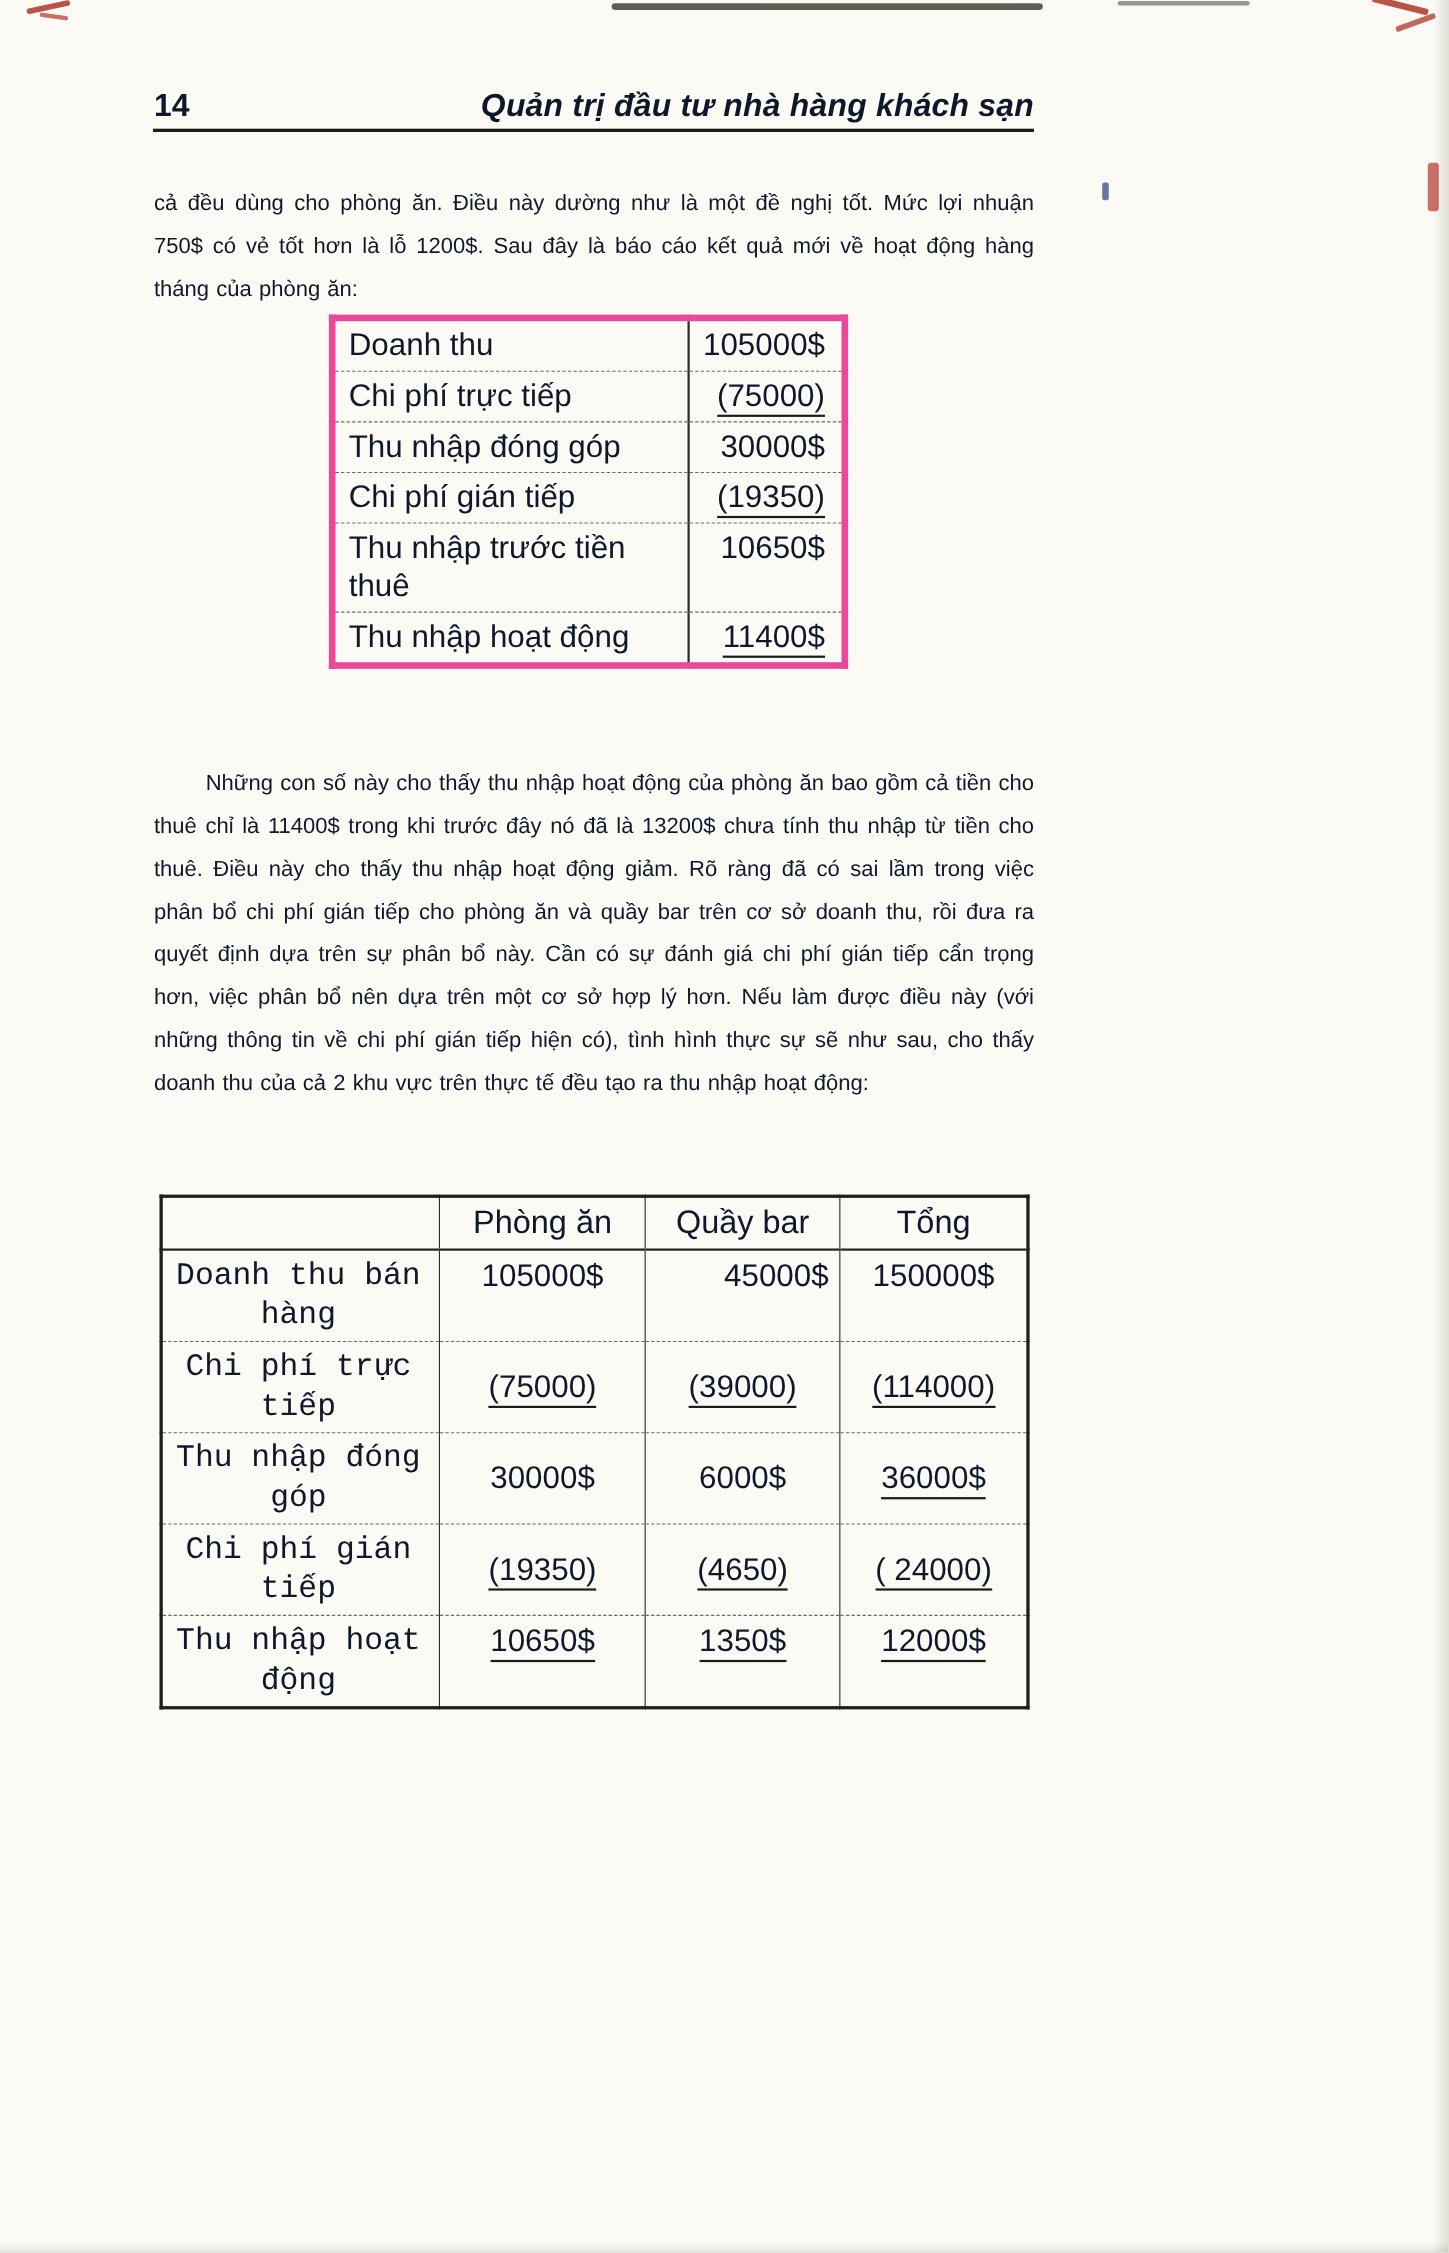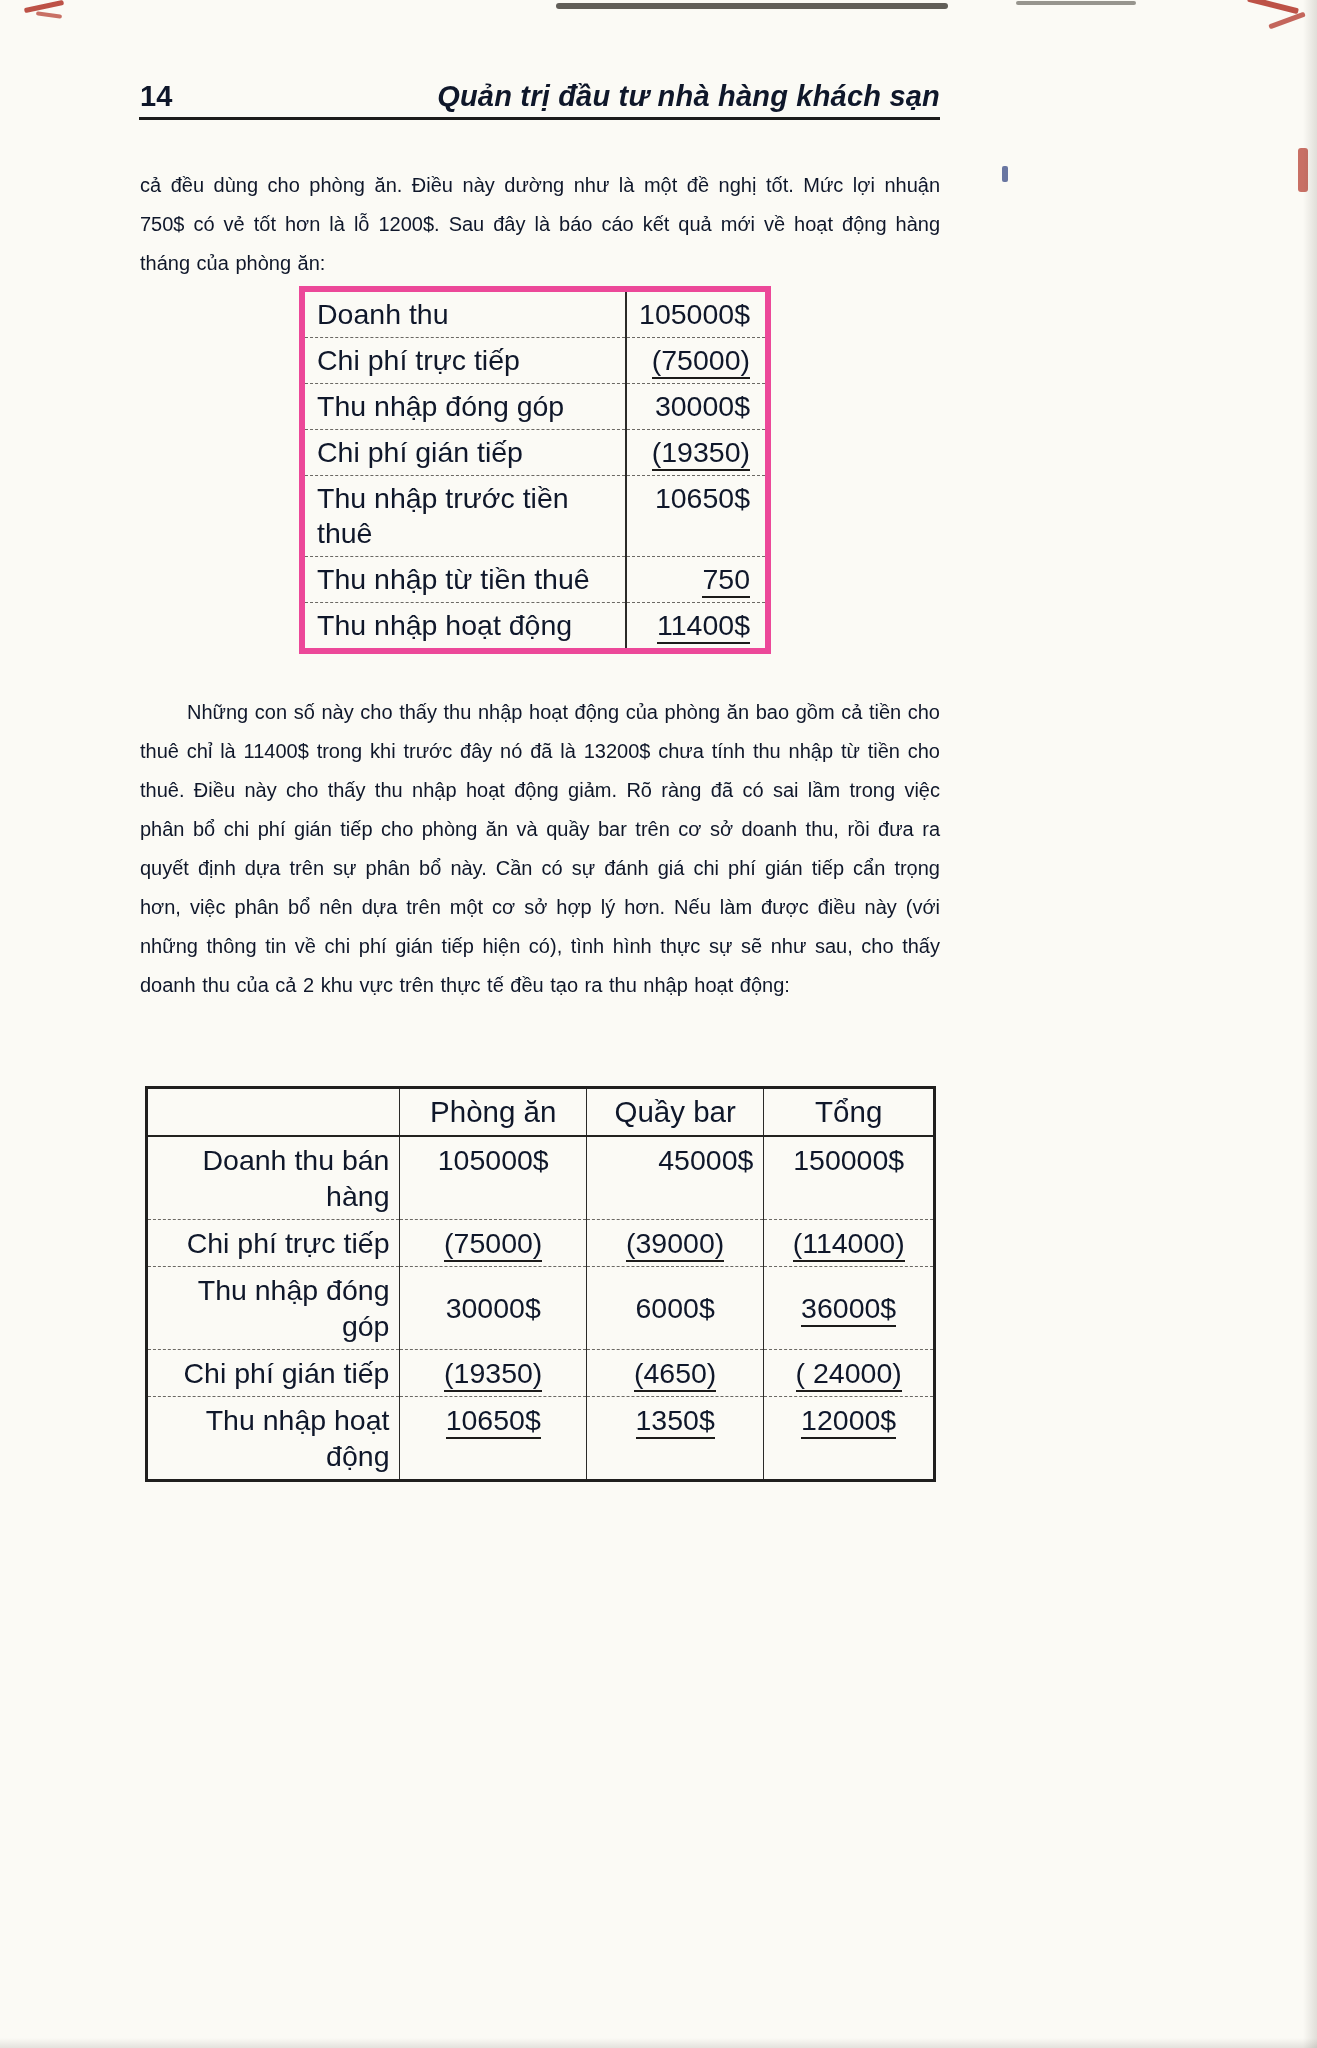--- a/index.html
+++ b/index.html
@@ -46,21 +46,21 @@
   .t1 tr + tr td { border-top:1.7px dashed #6b6964; }
 
   
   .t2 {
     position:absolute; top:1086px; left:145px; width:791px;
     border:3px solid #201f1e;
     font-size:28.5px;
   }
   .t2 th, .t2 td { padding:5px 10px; line-height:36px; }
   .t2 th { font-weight:normal; font-size:29.5px; text-align:center; border-bottom:2.4px solid #23221f; }
-  .t2 td.lbl { width:237px; text-align:right; padding-left:5px; }
+  .t2 td.lbl { width:237px; text-align:center; padding-left:5px;font-family:Liberation Mono, monospace; }
   .t2 td.num { text-align:center; }
   .t2 th + th, .t2 td + td { border-left:1.8px solid #2b2a28; }
   .t2 tr.datarow + tr.datarow td { border-top:1.7px dashed #6b6964; }
   .t2 col.c-lbl { width:255px; } .t2 col.c-1 { width:187px; }
   .t2 col.c-2 { width:178px; } .t2 col.c-3 { width:171px; }
 
   
   .un { border-bottom:2.4px solid #1c1b1a; padding-bottom:1px; }
 
   
@@ -118,24 +118,20 @@
     </tr>
     <tr>
       <td class="lbl">Chi phí gián tiếp</td>
       <td class="val"><span class="un">(19350)</span></td>
     </tr>
     <tr>
       <td class="lbl">Thu nhập trước tiền thuê</td>
       <td class="val" style="vertical-align:top;"><span>10650$</span></td>
     </tr>
     <tr>
-      <td class="lbl">Thu nhập từ tiền thuê</td>
-      <td class="val"><span class="un">750</span></td>
-    </tr>
-    <tr>
       <td class="lbl">Thu nhập hoạt động</td>
       <td class="val"><span class="un">11400$</span></td>
     </tr>
   </tbody>
     </table>
 
   <div class="para para2">Những con số này cho thấy thu nhập hoạt động của phòng ăn bao gồm cả tiền cho thuê chỉ là 11400$ trong khi trước đây nó đã là 13200$ chưa tính thu nhập từ tiền cho thuê. Điều này cho thấy thu nhập hoạt động giảm. Rõ ràng đã có sai lầm trong việc phân bổ chi phí gián tiếp cho phòng ăn và quầy bar trên cơ sở doanh thu, rồi đưa ra quyết định dựa trên sự phân bổ này. Cần có sự đánh giá chi phí gián tiếp cẩn trọng hơn, việc phân bổ nên dựa trên một cơ sở hợp lý hơn. Nếu làm được điều này (với những thông tin về chi phí gián tiếp hiện có), tình hình thực sự sẽ như sau, cho thấy doanh thu của cả 2 khu vực trên thực tế đều tạo ra thu nhập hoạt động:</div>
 
   <table class="t2">
     <colgroup>

